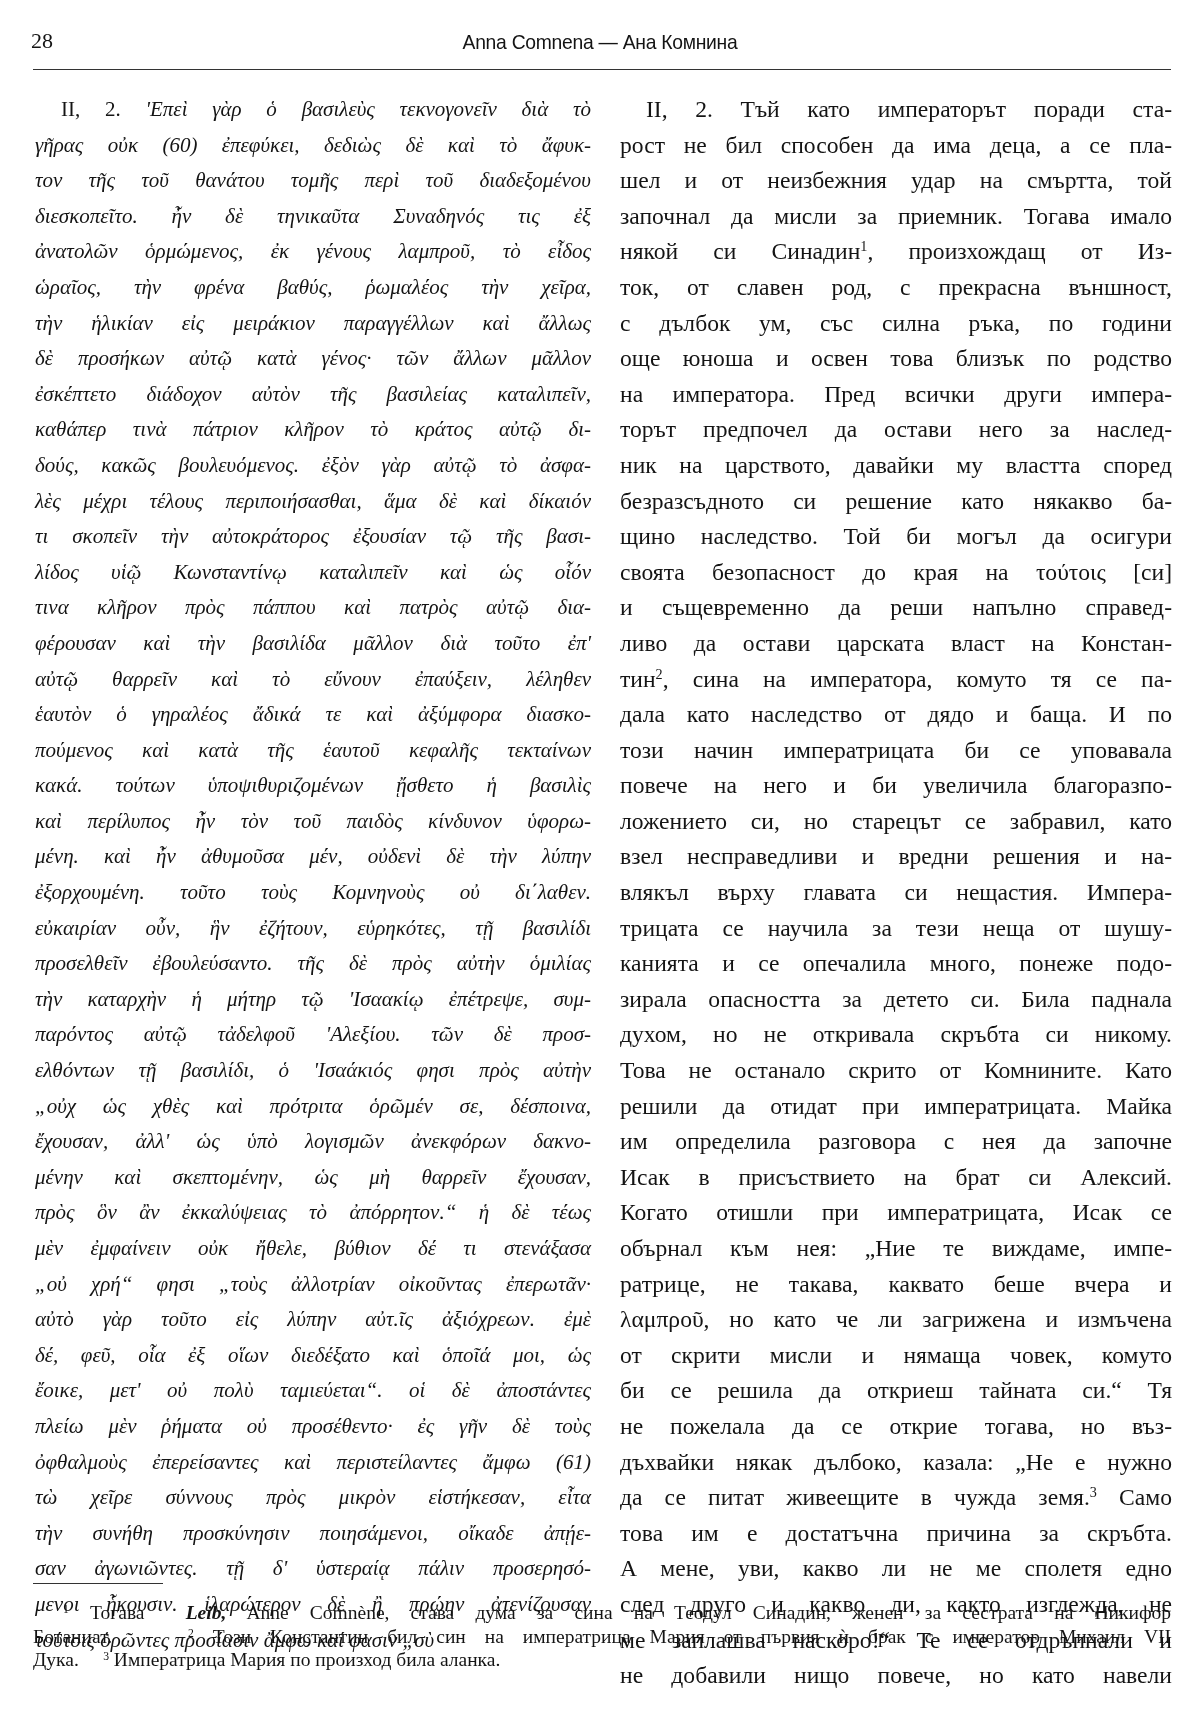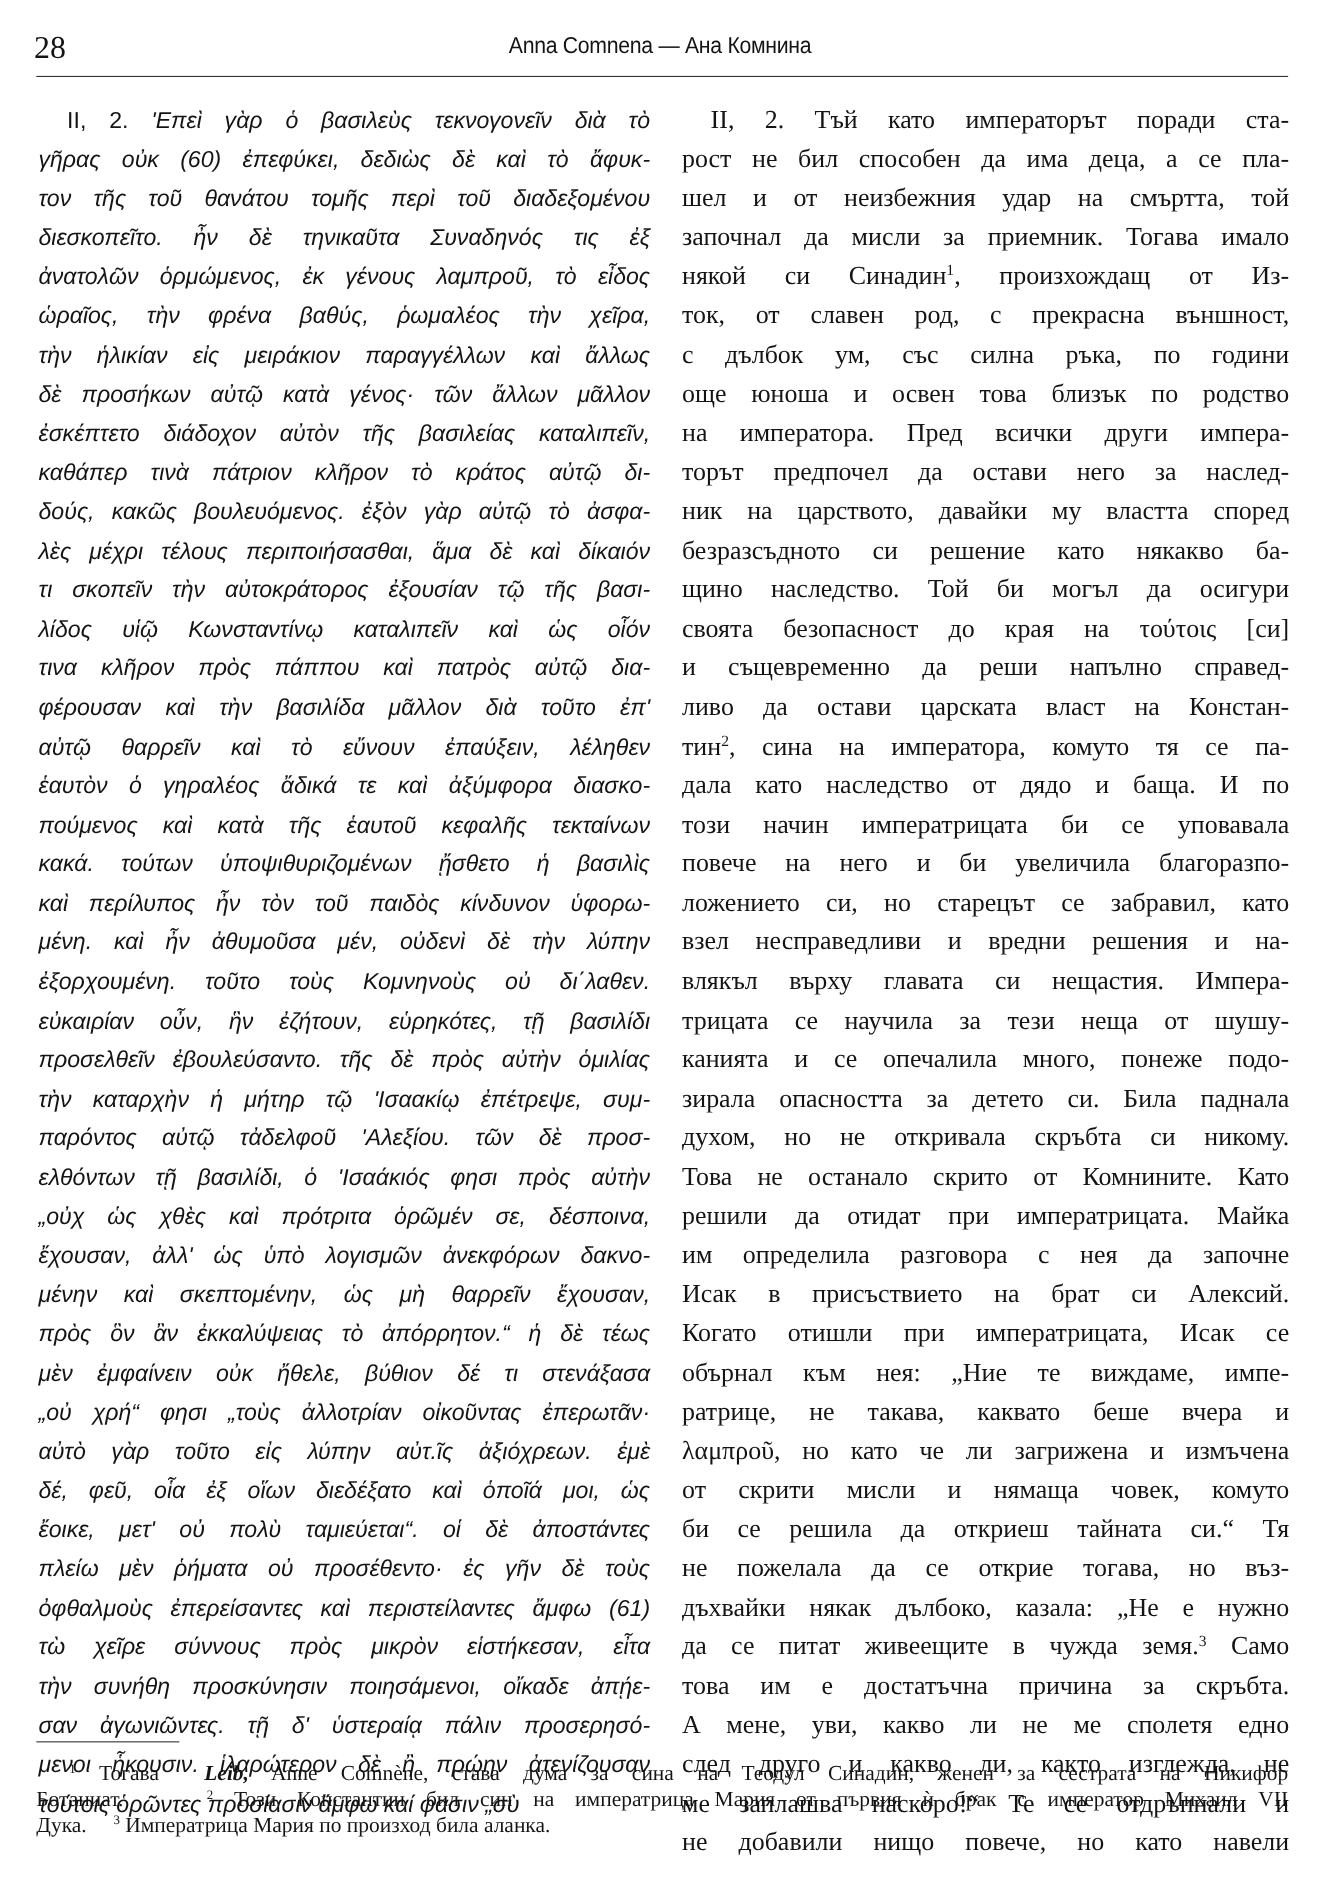--- a/index.html
+++ b/index.html
@@ -1,23 +1,23 @@
 <!DOCTYPE html>
 <html><head>
 <meta charset="utf-8">
 <style>
   html, body { margin: 0; padding: 0; background: #ffffff; }
   body { width: 1200px; height: 1715px; position: relative; overflow: hidden; color: #141414; }
-  .page-number { position: absolute; left: 31px; top: 28px; font-family: "Liberation Serif", serif; font-size: 29px; }
+  .page-number { position: absolute; left: 31px; top: 28px; font-family: "Liberation Serif", serif; font-size: 22px; }
   .running-head { position: absolute; left: 0; width: 1200px; top: 30px; text-align: center; font-family: "Liberation Sans", sans-serif; font-size: 21px; letter-spacing: -0.3px; transform: scaleX(0.92); }
   .head-rule { position: absolute; left: 33px; top: 69px; width: 1138px; height: 0; border-top: 1.6px solid #333; }
   .col { position: absolute; top: 92px; font-size: 22.4px; line-height: 35.6px; text-align: justify; }
   .col .line { display: block; white-space: nowrap; text-align: justify; text-align-last: justify; height: 35.6px; }
   .col .line.last { text-align-last: left; }
-  .col-greek { left: 35px; width: 556px; font-family: Liberation Sans, sans-serif; font-style: italic; font-size: 21px; }
+  .col-greek { left: 35px; width: 556px; font-family: Liberation Serif, serif; font-style: italic; font-size: 21px; }
   .col-greek .lead { font-style: normal; }
   .col-bulgarian { left: 620px; width: 552px; font-family: "Liberation Serif", serif; font-size: 23.6px; }
   sup { font-size: 0.6em; line-height: 0; vertical-align: 0.55em; }
   .fn-rule { position: absolute; left: 33px; top: 1583px; width: 130px; border-top: 1.4px solid #333; }
   .footnotes { position: absolute; left: 33px; top: 1601px; width: 1138px; font-family: "Liberation Serif", serif; font-size: 19.5px; line-height: 23.5px; }
   .footnotes .fline { display: block; white-space: nowrap; text-align: justify; text-align-last: justify; }
   .footnotes .fline.last { text-align-last: left; }
   .footnotes .ind { padding-left: 30px; }
   .footnotes em { font-style: italic; font-weight: bold; margin-left: 20px; }
 </style>

